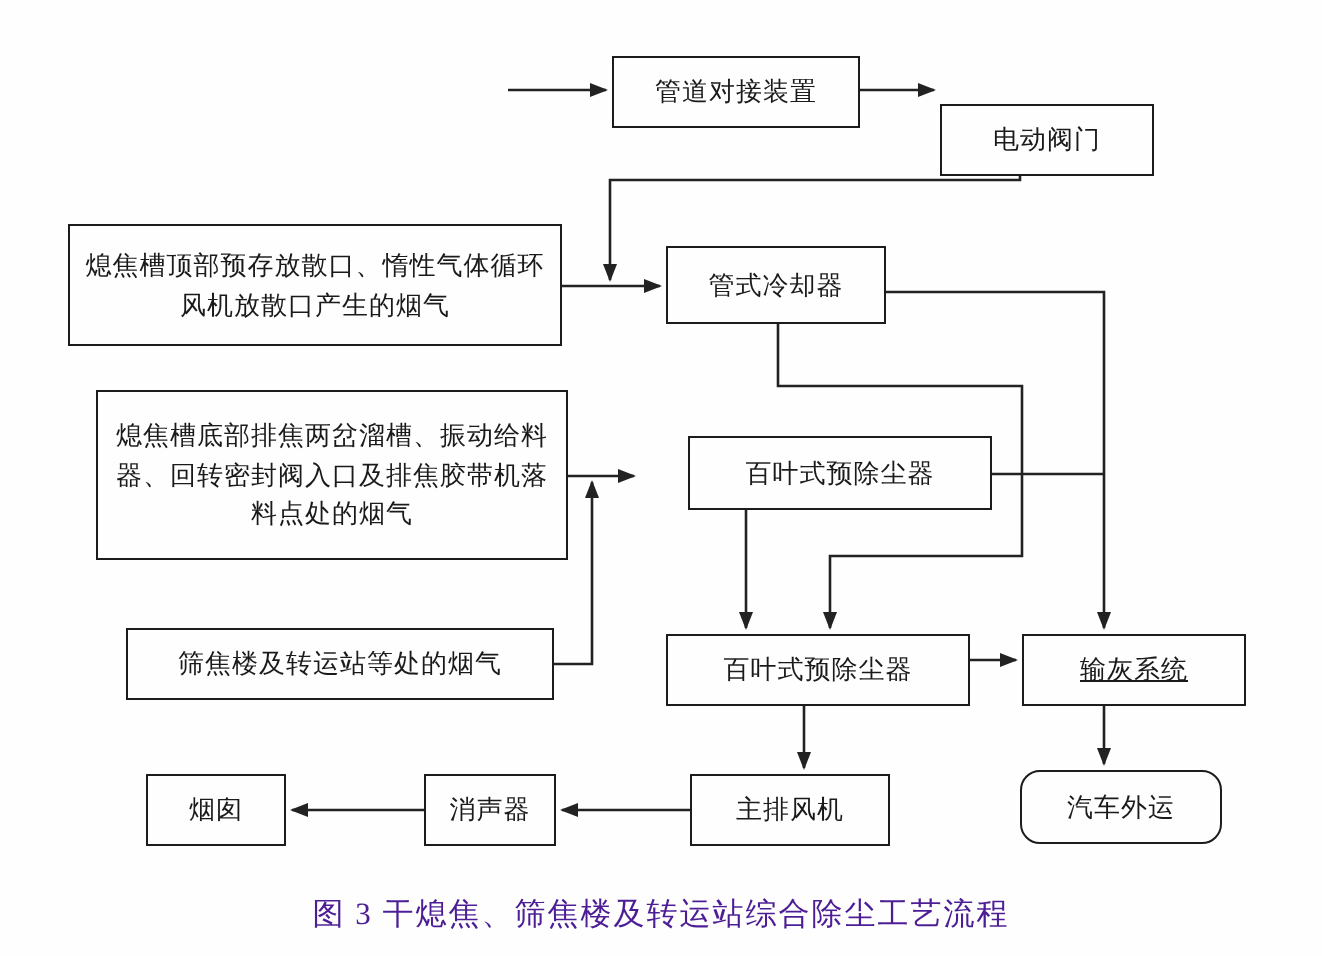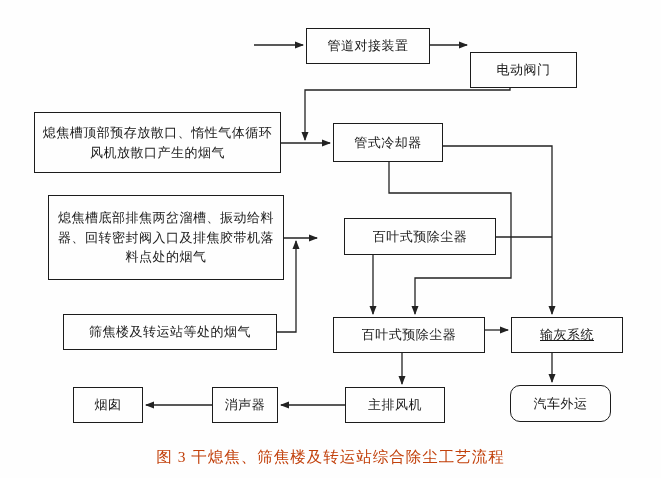--- a/index.html
+++ b/index.html
@@ -53,21 +53,21 @@
   .b-chimney     { left: 73px;  top: 387px; width: 70px;  height: 36px; }
   .b-truck       { left: 510px; top: 385px; width: 101px; height: 37px; border-radius: 10px; }
   .caption {
     position: absolute;
     left: 0;
     top: 447px;
     width: 661px;
     text-align: center;
     font-size: 15.5px;
     letter-spacing: 1px;
-    color: #c2410c;
+    color: #4c1d95;
   }
 </style>
 </head>
 <body>
 
 <div class="page">
 
   <svg class="connectors" viewBox="0 0 661 478" xmlns="http://www.w3.org/2000/svg">
     <defs>
       <marker id="arr" markerWidth="9" markerHeight="8" refX="8" refY="3.5" orient="auto" markerUnits="userSpaceOnUse" viewBox="0 0 9 7">

